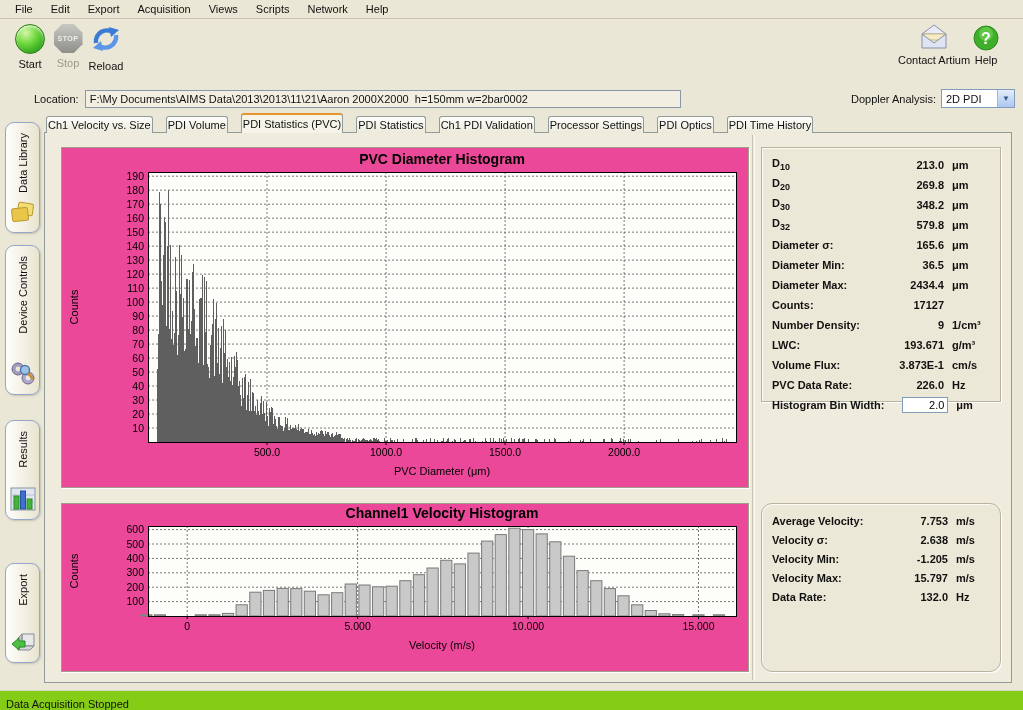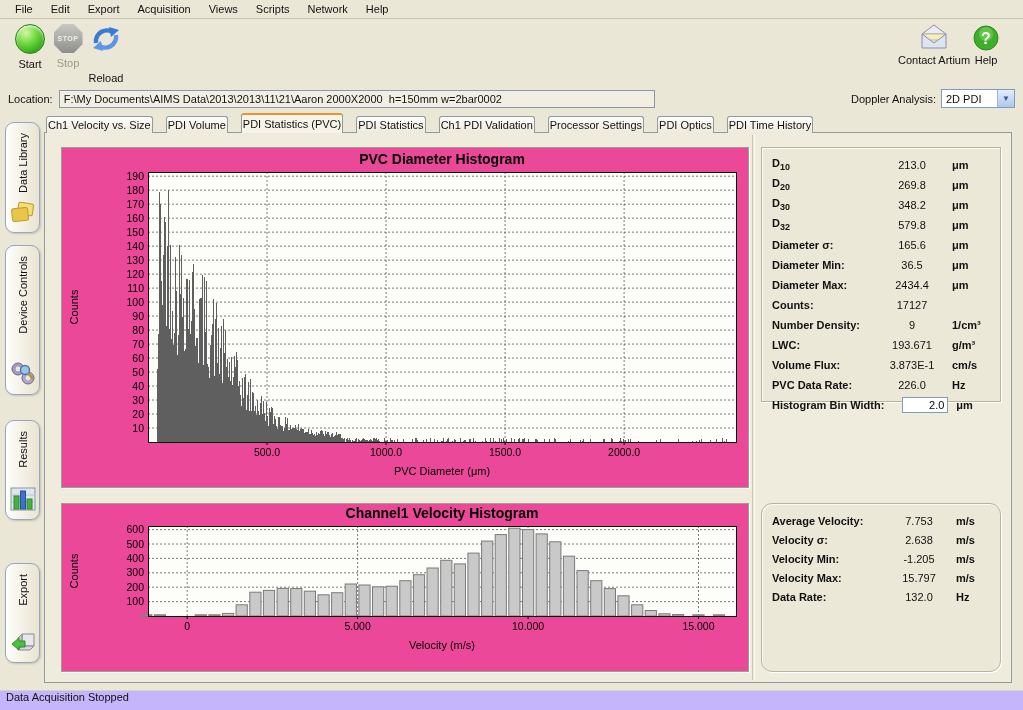--- a/index.html
+++ b/index.html
@@ -20,21 +20,21 @@
   .sphere { width:30px; height:30px; border-radius:50%;
             background:radial-gradient(circle at 35% 28%, #d6f7a8 0%, #6fd83f 40%, #35a81e 75%, #238a12 100%);
             border:1px solid #2f7d1a; box-shadow:inset 0 2px 3px rgba(255,255,255,.7); }
   .octagon { width:29px; height:29px; display:flex; align-items:center; justify-content:center;
              background:linear-gradient(#c9c9c4,#8f8f8a);
              clip-path:polygon(30% 0,70% 0,100% 30%,100% 70%,70% 100%,30% 100%,0 70%,0 30%); }
   .octagon span { color:#eee; font-size:7px; font-weight:bold; letter-spacing:.5px; }
   .tool-right { position:absolute; top:5px; display:flex; flex-direction:column; align-items:center; cursor:default; }
 
   
-  .locrow { position:relative; height:28px; display:flex; align-items:center; padding-left:8px; background:#ebe7d6; }
+  .locrow { position:relative; height:28px; display:flex; align-items:center; padding-left:8px; background:#ebe7d6;margin-left:26px; }
   .locrow label { margin-right:6px; }
   .loc-input { width:596px; height:18px; font:11px "Liberation Sans",sans-serif; color:#111;
                background:#f2efe2; border:1px solid #8a97a8; padding:0 4px; }
   .doppler { position:absolute; right:8px; top:4px; display:flex; align-items:center; }
   .doppler .dlabel { margin-right:5px; }
   .combo { width:74px; height:19px; background:#fff; border:1px solid #7f9db9; display:flex; align-items:center; position:relative; }
   .combo .val { flex:1; padding-left:4px; }
   .combo .btn { width:17px; height:17px; background:linear-gradient(#e3ecfc,#aec7f0); border-left:1px solid #9db6dd;
                 display:flex; align-items:center; justify-content:center; color:#3a5a8c; font-size:8px; }
 
@@ -66,28 +66,28 @@
   .stats-panel { position:absolute; background:#ece8d7; border:1px solid #b7b3a0;
                  box-shadow:inset 1px 1px 0 #fbfaf3, 1px 1px 0 #fff; padding:7px 10px 0 10px; }
   .splitter { position:absolute; left:707px; top:2px; width:3px; height:545px;
               border-left:1px solid #c9c5b2; border-right:1px solid #fbfaf1; }
 
   .stat-row { display:grid; align-items:center; }
   .stats-diam .stat-row { grid-template-columns:1fr 64px 46px; height:20px; }
   .stats-vel  .stat-row { grid-template-columns:1fr 58px 42px; height:19px; }
   .stat-label { font-weight:bold; white-space:nowrap; }
   .stat-label sub { font-size:9px; font-weight:bold; }
-  .stat-value { text-align:center; }
+  .stat-value { text-align:right;font-weight:bold; }
   .stat-unit { font-weight:bold; padding-left:8px; }
   .stat-input { width:46px; height:16px; font:11px "Liberation Sans",sans-serif; text-align:right;
                 border:1px solid #7f9db9; background:#fff; padding:0 3px; justify-self:end; }
 
   
-  .statusbar { position:absolute; left:0; right:0; bottom:0; height:20px; background:#c4b5fd;
-               border-top:1px solid #d9d5c3; display:flex; align-items:flex-start; padding-left:6px; }
+  .statusbar { position:absolute; left:0; right:0; bottom:0; height:20px; background:#84cc16;
+               border-top:1px solid #d9d5c3; display:flex; align-items:flex-end; padding-left:6px; }
 
   svg text { font-family:"Liberation Sans","DejaVu Sans",sans-serif; }
 </style>
 </head>
 <body>
 
 <div class="window">
 
   <div class="menubar">
       <span class="menu-item">File</span>
@@ -104,21 +104,21 @@
     <div class="tool-btn" style="left:6px;">
       <div class="sphere"></div>
       <span class="lbl">Start</span>
     </div>
     <div class="tool-btn disabled" style="left:44px;">
       <div class="octagon">
           <span>STOP</span>
         </div>
       <span class="lbl">Stop</span>
     </div>
-    <div class="tool-btn" style="left:82px;gap:12px;">
+    <div class="tool-btn" style="left:82px;">
       <span>
         <svg width="30" height="30" viewBox="0 0 30 30">
           <path d="M5 19 A 11 11 0 0 1 23 9" fill="none" stroke="#3a7bd5" stroke-width="4.5"></path>
           <polygon points="18,3 28,6 20,13" fill="#3a7bd5"></polygon>
           <path d="M25 11 A 11 11 0 0 1 7 21" fill="none" stroke="#5b96e8" stroke-width="4.5"></path>
           <polygon points="12,27 2,24 10,17" fill="#5b96e8"></polygon>
         </svg>
       </span>
       <span class="lbl">Reload</span>
     </div>

